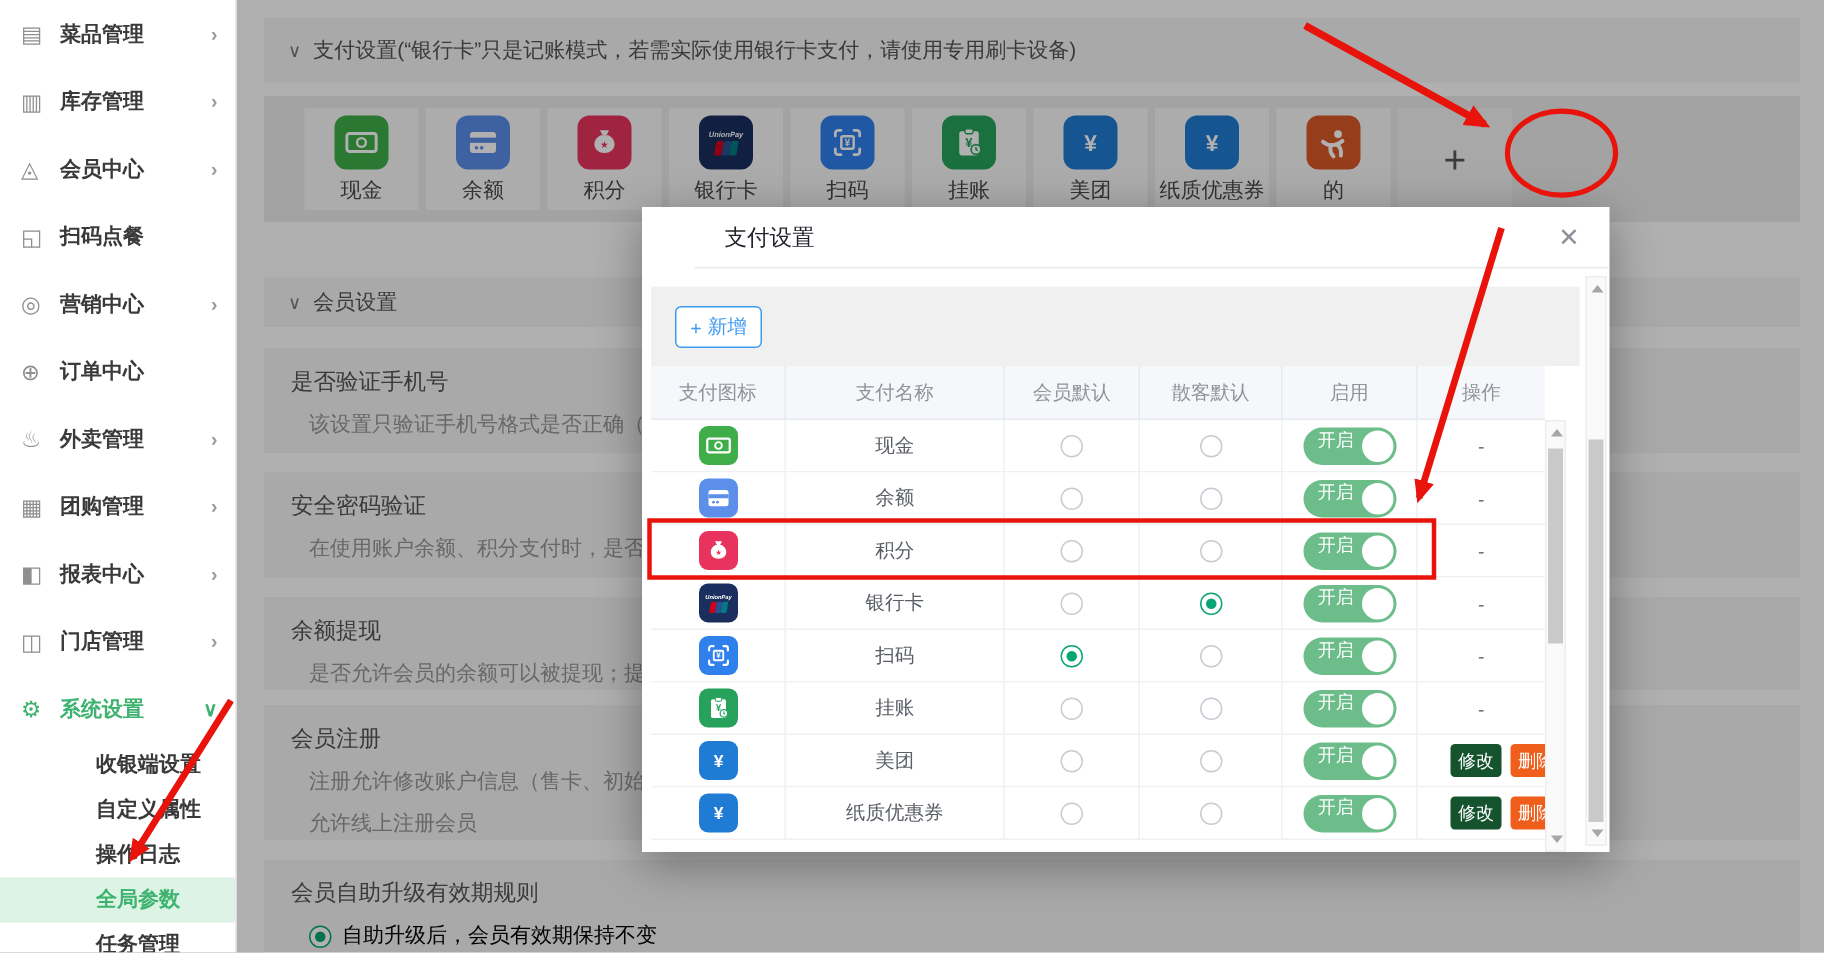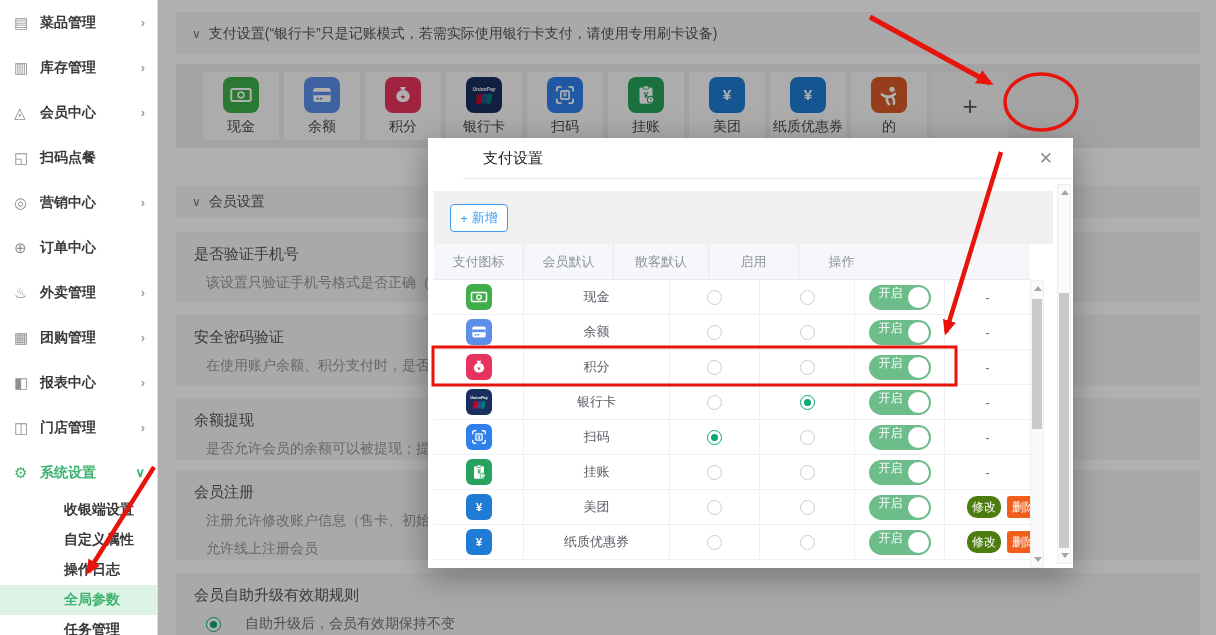--- a/index.html
+++ b/index.html
@@ -42,39 +42,39 @@
   .pico svg { width:26px; height:26px; }
   .pico-sm { width:26px; height:26px; border-radius:6px; }
   .pico-sm svg { width:20px; height:20px; }
   .bg-cash{background:#3fae49} .bg-card{background:#5b8fe9} .bg-bag{background:#e8335e}
   .bg-up{background:#1a2f5e}  .bg-scan{background:#2f80ed} .bg-ledger{background:#27a25c}
   .bg-yuan{background:#1f7bd4} .bg-person{background:#d95b29} .bg-coins{background:#cf3636}
 
   .block { position:absolute; left:18px; width:1024px; background:#f5f5f5; }
   .block .bt { padding:13px 0 0 18px; font-size:15px; color:#555; }
   .block .bd { padding:10px 0 0 30px; font-size:14px; color:#979797; }
-  .radio-line { display:flex; align-items:center; gap:24px; padding:10px 0 0 30px;
-                font-size:14px; color:#737373; }
+  .radio-line { display:flex; align-items:center; gap:7px; padding:10px 0 0 30px;
+                font-size:14px; color:#000000; }
 
   
   .radio { width:15px; height:15px; border-radius:50%; border:1px solid #c8ccd2; background:#fff;
            display:inline-flex; align-items:center; justify-content:center; cursor:pointer; flex:0 0 auto; }
   .radio.checked { border-color:#0aa574; }
   .radio.checked::after { content:""; width:7px; height:7px; border-radius:50%; background:#0aa574; }
 
   .toggle { width:62px; height:25px; border-radius:13px; background:#6cbd8a; display:inline-flex;
             align-items:flex-start; cursor:pointer; position:relative; }
   .toggle .tlabel { color:#fff; font-size:12px; margin-left:10px; }
   .toggle .knob { position:absolute; right:2px; top:2px; width:21px; height:21px;
                   border-radius:50%; background:#fff; }
 
   .btn-mini { border:none; color:#fff; font-size:12px; width:34px; height:22px;
               border-radius:3px; cursor:pointer; flex:0 0 auto;
               font-family:"Liberation Sans",sans-serif; }
-  .btn-modify { background:#4d7c0f;border-radius:10px; }
+  .btn-modify { background:#14532d; }
   .btn-delete { background:#f05e1c; }
 
   
   .modal { position:absolute; left:428px; top:138px; width:645px; height:430px; background:#fff;
            z-index:100; box-shadow:0 8px 30px rgba(0,0,0,.35);padding-left:35px; }
   .modal-head { height:41px; border-bottom:1px solid #e8eaec; display:flex; align-items:center;
                 padding:0 20px; font-size:15px; color:#21252b; }
   .modal-close { margin-left:auto; color:#8d9096; font-size:17px; cursor:pointer; line-height:1; }
   .modal-body { position:absolute; left:0; top:42px; width:645px; height:388px; overflow:hidden; }
 
@@ -337,20 +337,21 @@
       <div class="toolbar">
         <button class="add-btn">
           <span>+</span>
           <span>新增</span>
         </button>
       </div>
 
       <div class="tbl">
         <div class="thead">
           <div class="hc w1">支付图标</div>
+          <div class="hc w2">支付名称</div>
           <div class="hc w3">会员默认</div>
           <div class="hc w4">散客默认</div>
           <div class="hc w5">启用</div>
           <div class="hc w6">操作</div>
         </div>
 
         <div class="trow">
           <div class="c w1">
               <span class="pico pico-sm bg-cash">
                 <svg viewBox="0 0 24 24">

